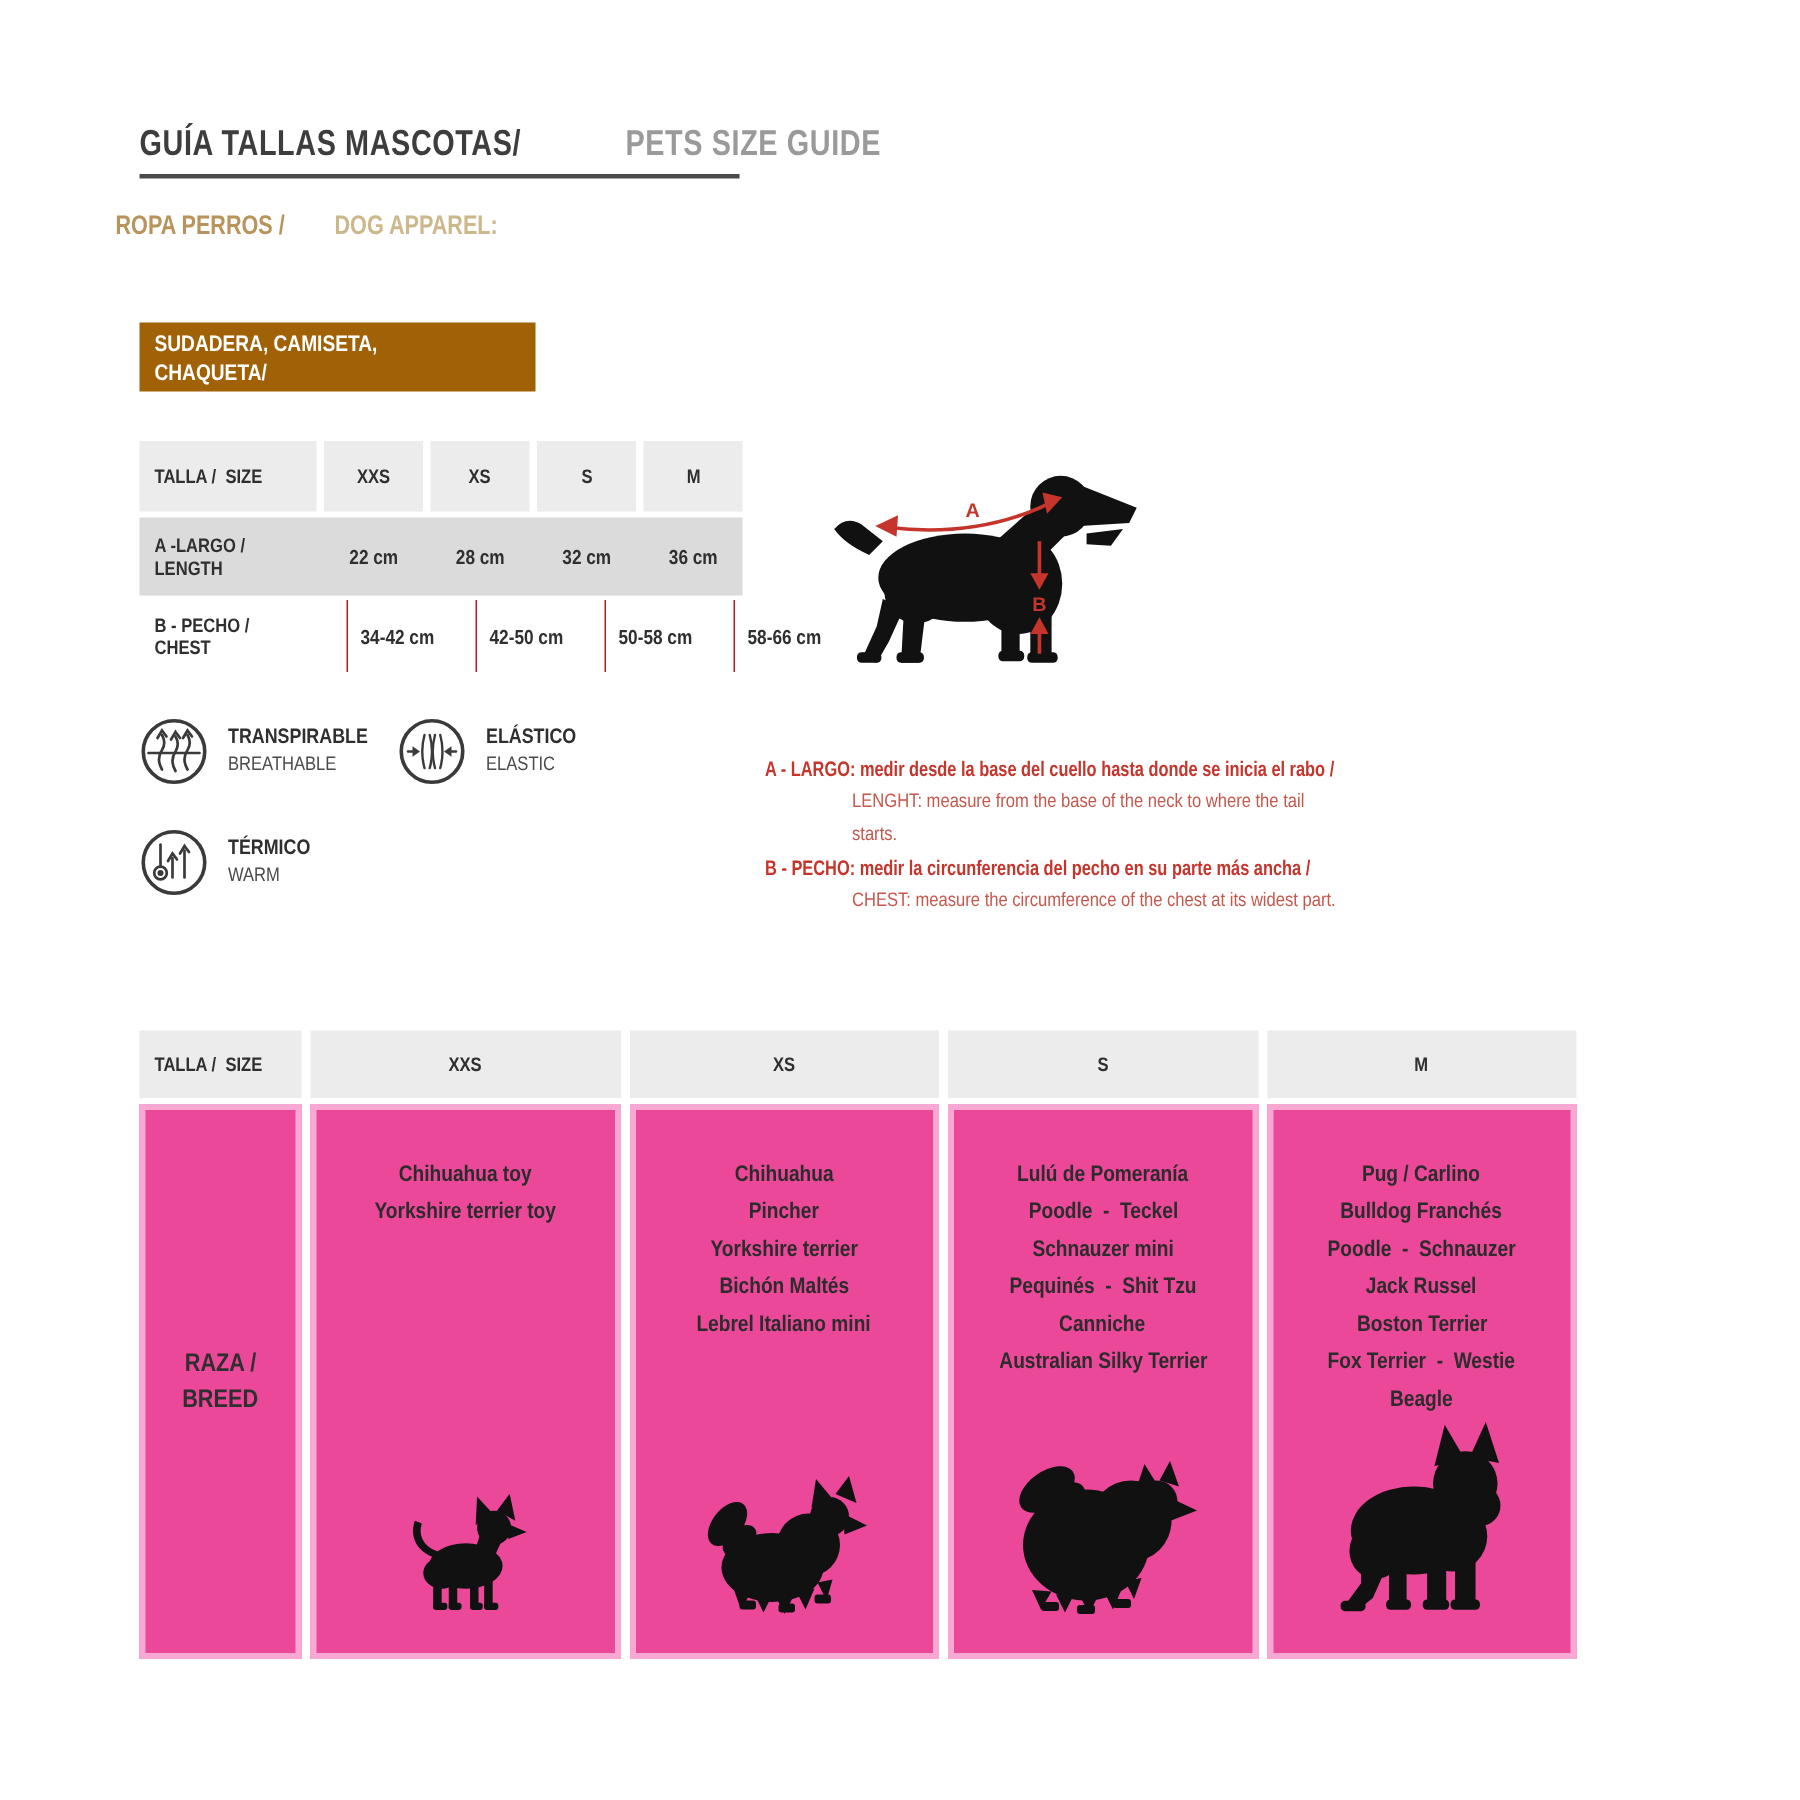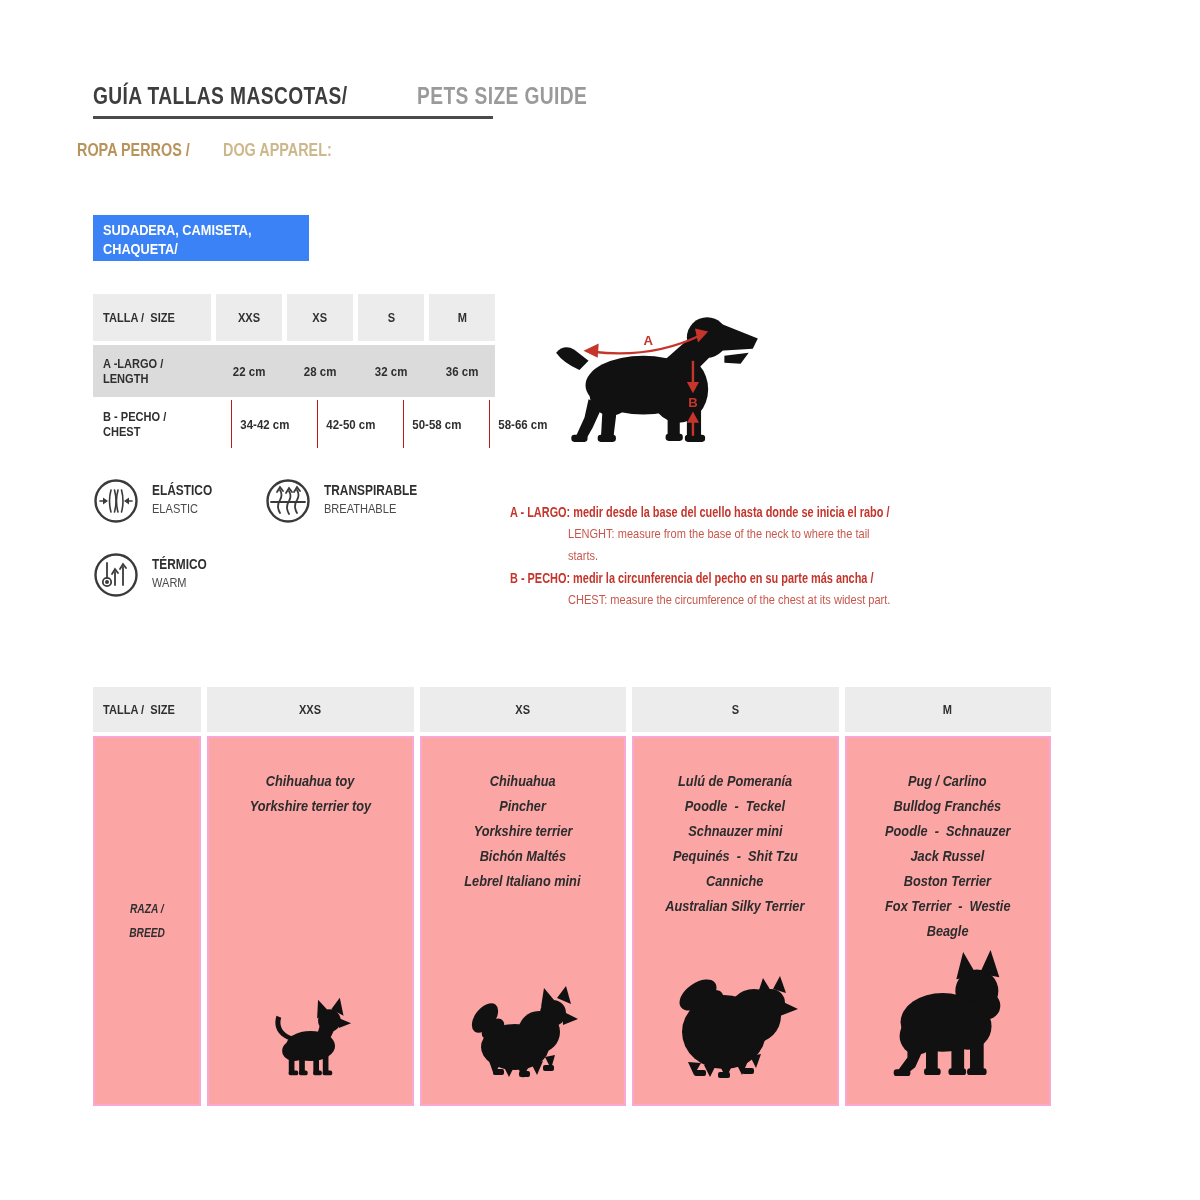--- a/index.html
+++ b/index.html
@@ -14,21 +14,21 @@
 
   
   .title{position:absolute;left:93px;top:82px;font-size:24px;font-weight:700;letter-spacing:.5px;white-space:nowrap;}
   .title .es{color:#3d3d3d;}
   .title .en{color:#9a9a9a;}
   .title-underline{position:absolute;left:93px;top:116px;width:400px;height:3px;background:#4b4b4b;}
   .subtitle{position:absolute;left:77px;top:140px;font-size:18px;font-weight:700;white-space:nowrap;}
   .subtitle .es{color:#b8945c;}
   .subtitle .en{color:#cdb88c;}
 
-  .category-box{position:absolute;left:93px;top:215px;width:216px;height:46px;background:#3b82f6;
+  .category-box{position:absolute;left:93px;top:215px;width:264px;height:46px;background:#a16207;
     color:#ffffff;padding:5px 10px;box-sizing:border-box;}
   .category-box .l1{font-size:15px;font-weight:700;line-height:19px;white-space:nowrap;}
   .category-box .l2{font-size:13.5px;font-weight:400;line-height:17px;color:rgba(255,255,255,.95);white-space:nowrap;}
 
   
   .size-table{position:absolute;left:93px;top:294px;width:402px;}
   .st-grid{display:grid;grid-template-columns:118px 66px 66px 66px 66px;column-gap:5px;}
   .st-head{height:47px;}
   .st-head .cell{background:#ececec;display:flex;align-items:center;justify-content:center;
     font-size:13px;font-weight:700;}
@@ -58,23 +58,23 @@
   .note-en{font-size:13px;font-weight:400;color:#c7574c;line-height:22px;margin-left:58px;white-space:nowrap;}
 
   
   .breed-table{position:absolute;left:93px;top:687px;width:958px;}
   .bt-grid{display:grid;grid-template-columns:108px 1fr 1fr 1fr 1fr;column-gap:6px;}
   .bt-head{height:45px;}
   .bt-head .cell{background:#ececec;display:flex;align-items:center;justify-content:center;
     font-size:13px;font-weight:700;}
   .bt-head .cell.lbl{justify-content:flex-start;padding-left:10px;}
   .bt-body{margin-top:4px;height:370px;}
-  .bt-body .cell{background:#fca5a5;border:2px solid #f9a8d4;box-sizing:border-box;font-style:italic;}
+  .bt-body .cell{background:#ec4899;border:4px solid #f9a8d4;box-sizing:border-box;}
   .raza-cell{display:flex;flex-direction:column;align-items:center;justify-content:center;
-    font-size:12px;font-weight:700;line-height:24px;text-align:left;}
+    font-size:17px;font-weight:700;line-height:24px;text-align:left;}
   .breed-cell{display:flex;flex-direction:column;align-items:center;padding-top:30px;}
   .breed-line{font-size:15px;font-weight:700;line-height:25px;text-align:center;color:#2c2c2c;}
   .dog-slot{margin-top:auto;margin-bottom:24px;display:flex;justify-content:center;}
 </style>
 </head>
 <body>
 
 <div class="canvas">
 
   <div class="title"><span class="cxt es">GUÍA TALLAS MASCOTAS/</span><span class="cxt en" style="margin-left:6px;">PETS SIZE GUIDE</span></div>
@@ -176,53 +176,53 @@
       </g>
     </svg>
   </div>
 
   <div class="features">
 
 
     <div class="feature">
       <svg width="46" height="46" viewBox="0 0 46 46">
         <circle cx="23" cy="23" r="20.5" fill="none" stroke="#3a3a3a" stroke-width="2.4"></circle>
+        <g fill="none" stroke="#3a3a3a" stroke-width="1.8" stroke-linecap="round">
+          <line x1="6" y1="24" x2="40" y2="24"></line>
+          <path d="M15 35 Q11 28 15 22 Q18 17 15 12"></path>
+          <path d="M12 14 L15 9 L18 13"></path>
+          <path d="M24 36 Q20 29 24 23 Q27 18 24 13"></path>
+          <path d="M21 15 L24 10 L27 14"></path>
+          <path d="M32 35 Q28 28 32 22 Q35 17 32 12"></path>
+          <path d="M29 14 L32 9 L35 13"></path>
+        </g>
+      </svg>
+      <div class="txt">
+        <div class="es"><span class="cxl">TRANSPIRABLE</span></div>
+        <div class="en"><span class="cxl">BREATHABLE</span></div>
+      </div>
+    </div>
+
+    <div class="feature">
+      <svg width="46" height="46" viewBox="0 0 46 46">
+        <circle cx="23" cy="23" r="20.5" fill="none" stroke="#3a3a3a" stroke-width="2.4"></circle>
         <g fill="none" stroke="#3a3a3a" stroke-width="1.6" stroke-linecap="round">
           <path d="M18 12 Q15 23 18 34"></path>
           <path d="M21.5 12 Q24.5 23 21.5 34"></path>
           <path d="M25 12 Q22 23 25 34"></path>
           <path d="M28.5 12 Q31.5 23 28.5 34"></path>
           <line x1="7" y1="23" x2="12" y2="23"></line>
           <line x1="39" y1="23" x2="34" y2="23"></line>
         </g>
         <polygon points="15,23 10,19.5 10,26.5" fill="#3a3a3a"></polygon>
         <polygon points="31,23 36,19.5 36,26.5" fill="#3a3a3a"></polygon>
       </svg>
       <div class="txt">
         <div class="es"><span class="cxl">ELÁSTICO</span></div>
         <div class="en"><span class="cxl">ELASTIC</span></div>
-      </div>
-    </div>
-
-    <div class="feature">
-      <svg width="46" height="46" viewBox="0 0 46 46">
-        <circle cx="23" cy="23" r="20.5" fill="none" stroke="#3a3a3a" stroke-width="2.4"></circle>
-        <g fill="none" stroke="#3a3a3a" stroke-width="1.8" stroke-linecap="round">
-          <line x1="6" y1="24" x2="40" y2="24"></line>
-          <path d="M15 35 Q11 28 15 22 Q18 17 15 12"></path>
-          <path d="M12 14 L15 9 L18 13"></path>
-          <path d="M24 36 Q20 29 24 23 Q27 18 24 13"></path>
-          <path d="M21 15 L24 10 L27 14"></path>
-          <path d="M32 35 Q28 28 32 22 Q35 17 32 12"></path>
-          <path d="M29 14 L32 9 L35 13"></path>
-        </g>
-      </svg>
-      <div class="txt">
-        <div class="es"><span class="cxl">TRANSPIRABLE</span></div>
-        <div class="en"><span class="cxl">BREATHABLE</span></div>
       </div>
     </div>
 
     <div class="feature">
       <svg width="46" height="46" viewBox="0 0 46 46">
         <circle cx="23" cy="23" r="20.5" fill="none" stroke="#3a3a3a" stroke-width="2.4"></circle>
         <g fill="none" stroke="#3a3a3a" stroke-width="1.8" stroke-linecap="round">
           <path d="M14 11 L14 26"></path>
           <circle cx="14" cy="30" r="4.2"></circle>
           <line x1="22" y1="33" x2="22" y2="20"></line>

